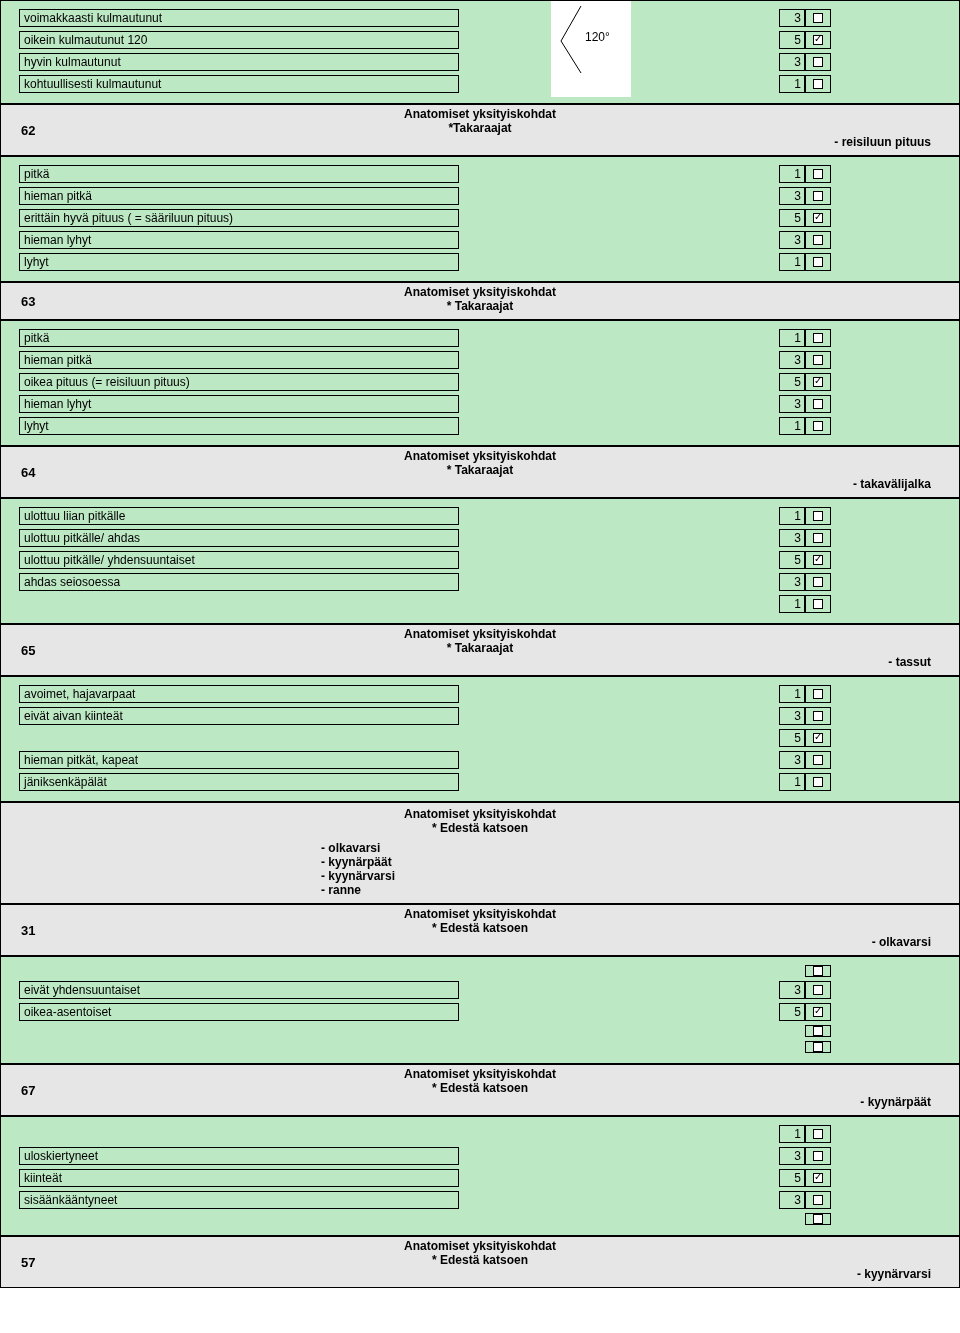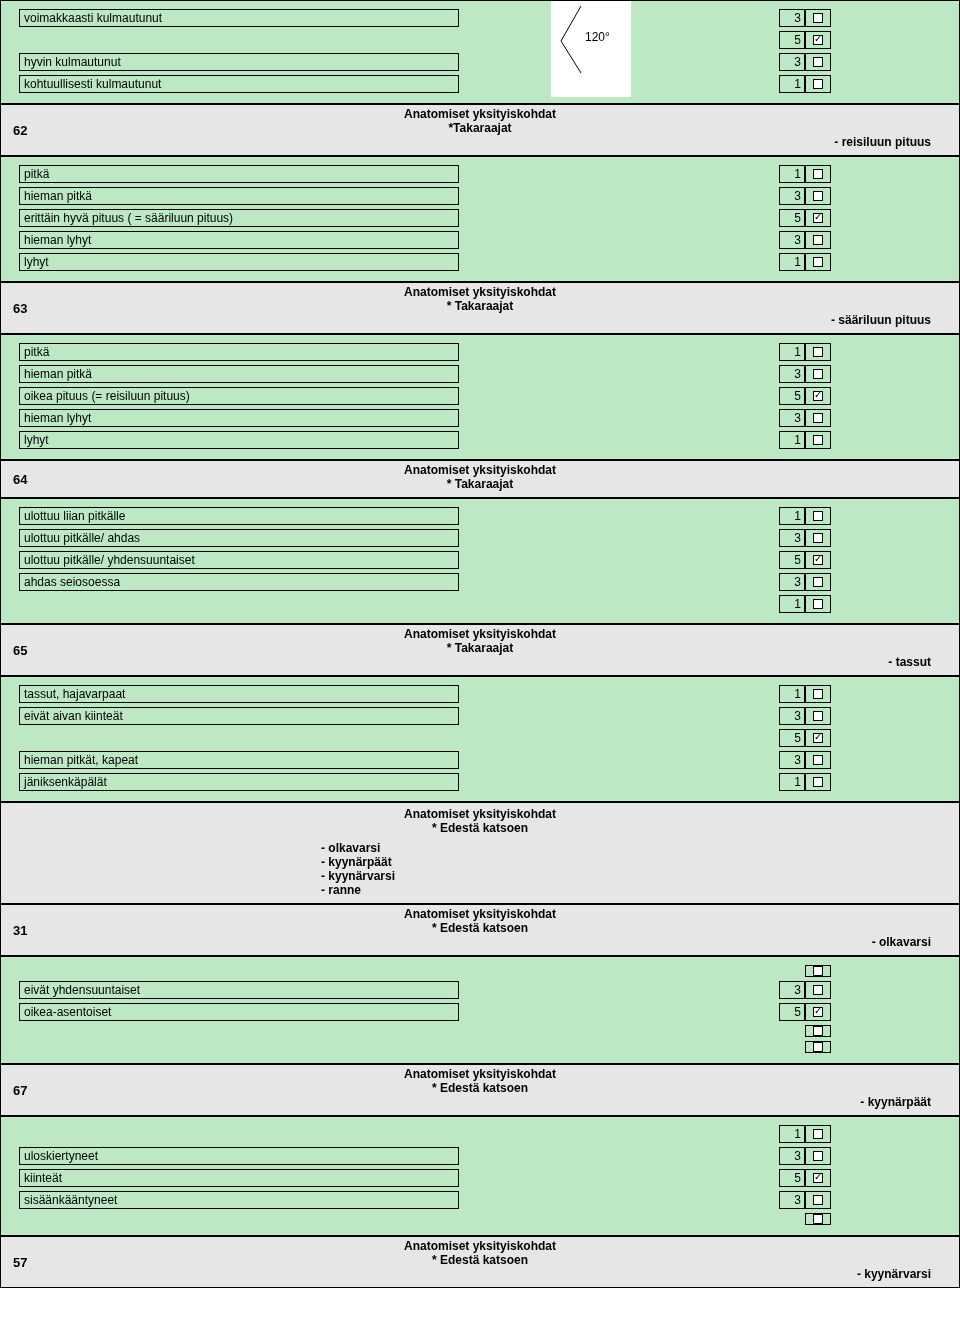--- a/index.html
+++ b/index.html
@@ -76,21 +76,21 @@
   .gray-header {
     background: #e6e6e6;
     border: 1px solid #000;
     display: flex;
     align-items: center;
   }
   .gray-num {
     width: 28px;
     font-size: 13px;
     font-weight: bold;
-    padding-left: 12px;
+    padding-left: 20px;
   }
   .gray-center {
     flex: 1;
     text-align: center;
     font-size: 12px;
     font-weight: bold;
     padding: 2px 0 6px 0;
   }
   .gray-center .line1 { font-weight: bold; }
   .gray-center .line2 { font-weight: bold; }
@@ -125,20 +125,21 @@
       <div class="option-row">
         <div class="opt-label">voimakkaasti kulmautunut</div>
         <div class="opt-spacer"></div>
         <div class="opt-score">3</div>
         <div class="opt-check">
           <span class="chk"></span>
         </div>
         <div class="opt-check-pad"></div>
       </div>
       <div class="option-row">
+        <div class="opt-label">oikein kulmautunut 120</div>
         <div class="opt-spacer"></div>
         <div class="opt-score">5</div>
         <div class="opt-check">
           <span class="chk checked"></span>
         </div>
         <div class="opt-check-pad"></div>
       </div>
       <div class="option-row">
         <div class="opt-label">hyvin kulmautunut</div>
         <div class="opt-spacer"></div>
@@ -215,21 +216,20 @@
           <span class="chk"></span>
         </div>
         <div class="opt-check-pad"></div>
       </div>
     </div>
     <div class="gray-header">
       <div class="gray-num">63</div>
       <div class="gray-center">
         <div class="line1">Anatomiset yksityiskohdat</div>
         <div class="line2">* Takaraajat</div>
-        <div class="line3">- sääriluun pituus</div>
       </div>
       <div style="width:28px"></div>
     </div>
     <div class="green-block">
       <div class="option-row">
         <div class="opt-label">pitkä</div>
         <div class="opt-spacer"></div>
         <div class="opt-score">1</div>
         <div class="opt-check">
           <span class="chk"></span>
@@ -271,20 +271,21 @@
           <span class="chk"></span>
         </div>
         <div class="opt-check-pad"></div>
       </div>
     </div>
     <div class="gray-header">
       <div class="gray-num">64</div>
       <div class="gray-center">
         <div class="line1">Anatomiset yksityiskohdat</div>
         <div class="line2">* Takaraajat</div>
+        <div class="line3">- takavälijalka</div>
       </div>
       <div style="width:28px"></div>
     </div>
     <div class="green-block">
       <div class="option-row">
         <div class="opt-label">ulottuu liian pitkälle</div>
         <div class="opt-spacer"></div>
         <div class="opt-score">1</div>
         <div class="opt-check">
           <span class="chk"></span>
@@ -331,21 +332,21 @@
       <div class="gray-num">65</div>
       <div class="gray-center">
         <div class="line1">Anatomiset yksityiskohdat</div>
         <div class="line2">* Takaraajat</div>
         <div class="line3">- tassut</div>
       </div>
       <div style="width:28px"></div>
     </div>
     <div class="green-block">
       <div class="option-row">
-        <div class="opt-label">tassut, hajavarpaat</div>
+        <div class="opt-label">avoimet, hajavarpaat</div>
         <div class="opt-spacer"></div>
         <div class="opt-score">1</div>
         <div class="opt-check">
           <span class="chk"></span>
         </div>
         <div class="opt-check-pad"></div>
       </div>
       <div class="option-row">
         <div class="opt-label">eivät aivan kiinteät</div>
         <div class="opt-spacer"></div>

